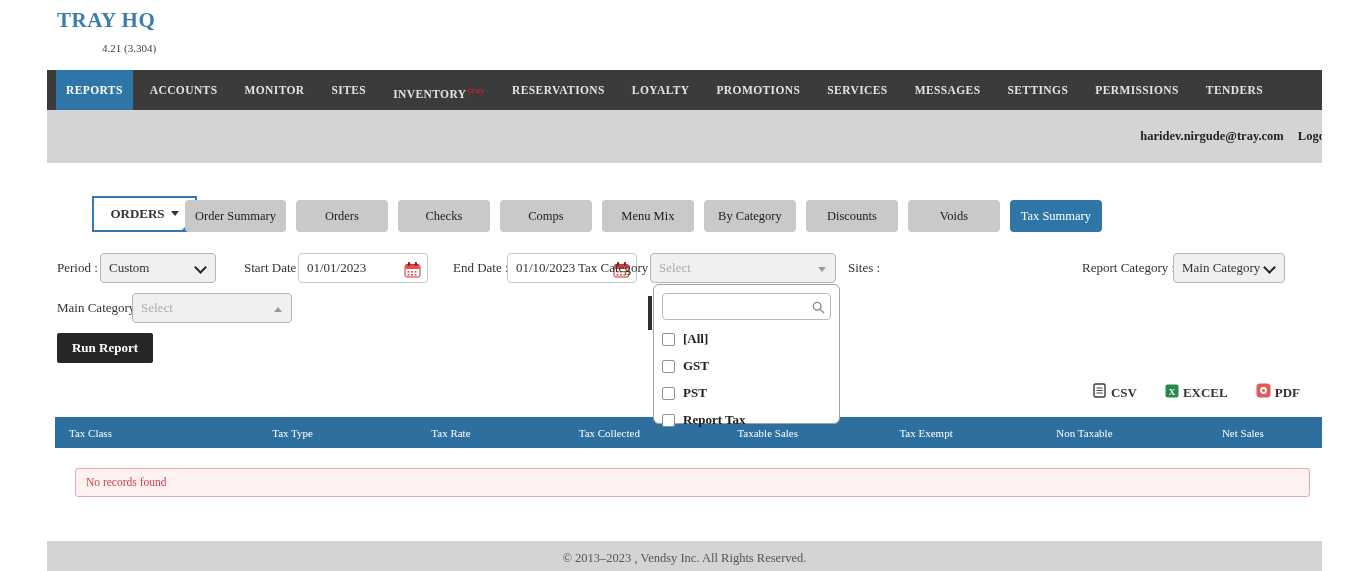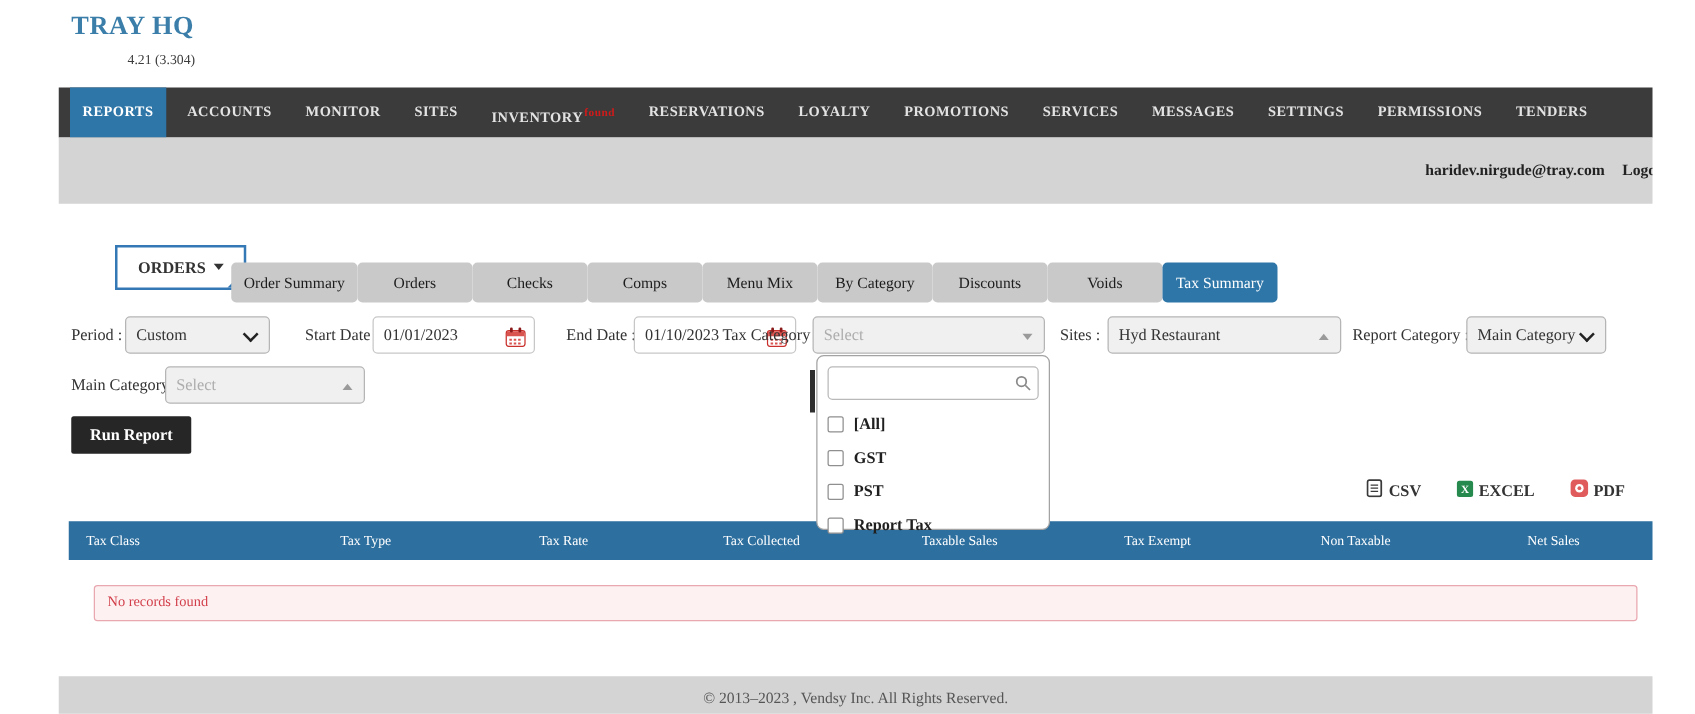--- a/index.html
+++ b/index.html
@@ -18,21 +18,21 @@
 
   
   .userbar{position:absolute;left:0;top:110px;width:100%;height:53px;background:#d4d4d4;overflow:hidden}
   .user-info{position:absolute;right:-14px;top:19px;white-space:nowrap;font-size:12.5px;font-weight:bold;color:#222}
   .logout{margin-left:14px;cursor:pointer}
 
   
   .orders-btn{position:absolute;left:45px;top:196px;width:105px;height:36px;background:#fff;border:2px solid #3478b5;box-sizing:border-box;font-size:13px;font-weight:bold;color:#333;text-align:center;line-height:31px;cursor:pointer}
   .corner{position:absolute;right:0;bottom:0;width:0;height:0;border-bottom:13px solid #3478b5;border-left:13px solid transparent}
   .caret{display:inline-block;margin-left:6px;vertical-align:2px;width:0;height:0;border-left:4px solid transparent;border-right:4px solid transparent;border-top:5px solid #333}
-  .tabs{position:absolute;left:138px;top:210px;display:flex;}
+  .tabs{position:absolute;left:138px;top:200px;display:flex;gap:10px}
   .tab{height:32px;line-height:32px;padding:0 10px;min-width:72px;text-align:center;background:#c9c9c9;border-radius:4px;font-size:12.5px;color:#1c1c1c;cursor:pointer;white-space:nowrap}
   .tab.active{background:#2e76a8;color:#fff}
 
   
   .flabel{position:absolute;font-size:13px;color:#333;white-space:nowrap}
   .field{position:absolute;height:30px;box-sizing:border-box;border-radius:4px;font-size:13px}
   .select{background:#f0f0f0;border:1px solid #b5b5b5;color:#333;line-height:28px;padding:0 8px;cursor:pointer}
   .placeholder{color:#adadad}
   .datebox{background:#fff;border:1px solid #c7c7c7;color:#333;line-height:28px;padding:0 28px 0 8px;cursor:text}
   .cal{position:absolute;right:6px;top:6px;cursor:pointer}
@@ -70,21 +70,21 @@
 <div class="container">
 
   <div class="logo">TRAY HQ</div>
   <div class="version">4.21 (3.304)</div>
 
   <div class="navbar" id="navbar">
       <div class="nav-item active"><span>REPORTS</span></div>
       <div class="nav-item"><span>ACCOUNTS</span></div>
       <div class="nav-item"><span>MONITOR</span></div>
       <div class="nav-item"><span>SITES</span></div>
-      <div class="nav-item"><span>INVENTORY</span><sup class="beta">found</sup></div>
+      <div class="nav-item"><span>INVENTORY</span><sup class="beta">tray</sup></div>
       <div class="nav-item"><span>RESERVATIONS</span></div>
       <div class="nav-item"><span>LOYALTY</span></div>
       <div class="nav-item"><span>PROMOTIONS</span></div>
       <div class="nav-item"><span>SERVICES</span></div>
       <div class="nav-item"><span>MESSAGES</span></div>
       <div class="nav-item"><span>SETTINGS</span></div>
       <div class="nav-item"><span>PERMISSIONS</span></div>
       <div class="nav-item"><span>TENDERS</span></div>
     </div>
 
@@ -158,24 +158,20 @@
     </span>
   </div>
 
   <div class="flabel" style="left:531px;top:260px">Tax Category :</div>
   <div class="field select" style="left:603px;top:253px;width:186px">
     <span class="placeholder">Select</span>
     <span class="tri-down"></span>
   </div>
 
   <div class="flabel" style="left:801px;top:260px">Sites :</div>
-  <div class="field select" style="left:839px;top:253px;width:187px">
-    <span>Hyd Restaurant</span>
-    <span class="tri-up"></span>
-  </div>
 
   <div class="flabel" style="left:1035px;top:260px">Report Category :</div>
   <div class="field select" style="left:1126px;top:253px;width:112px">
     <span>Main Category</span>
     <span class="chev"></span>
   </div>
 
   <div class="flabel" style="left:10px;top:300px">Main Category :</div>
   <div class="field select" style="left:85px;top:293px;width:160px">
     <span class="placeholder">Select</span>

